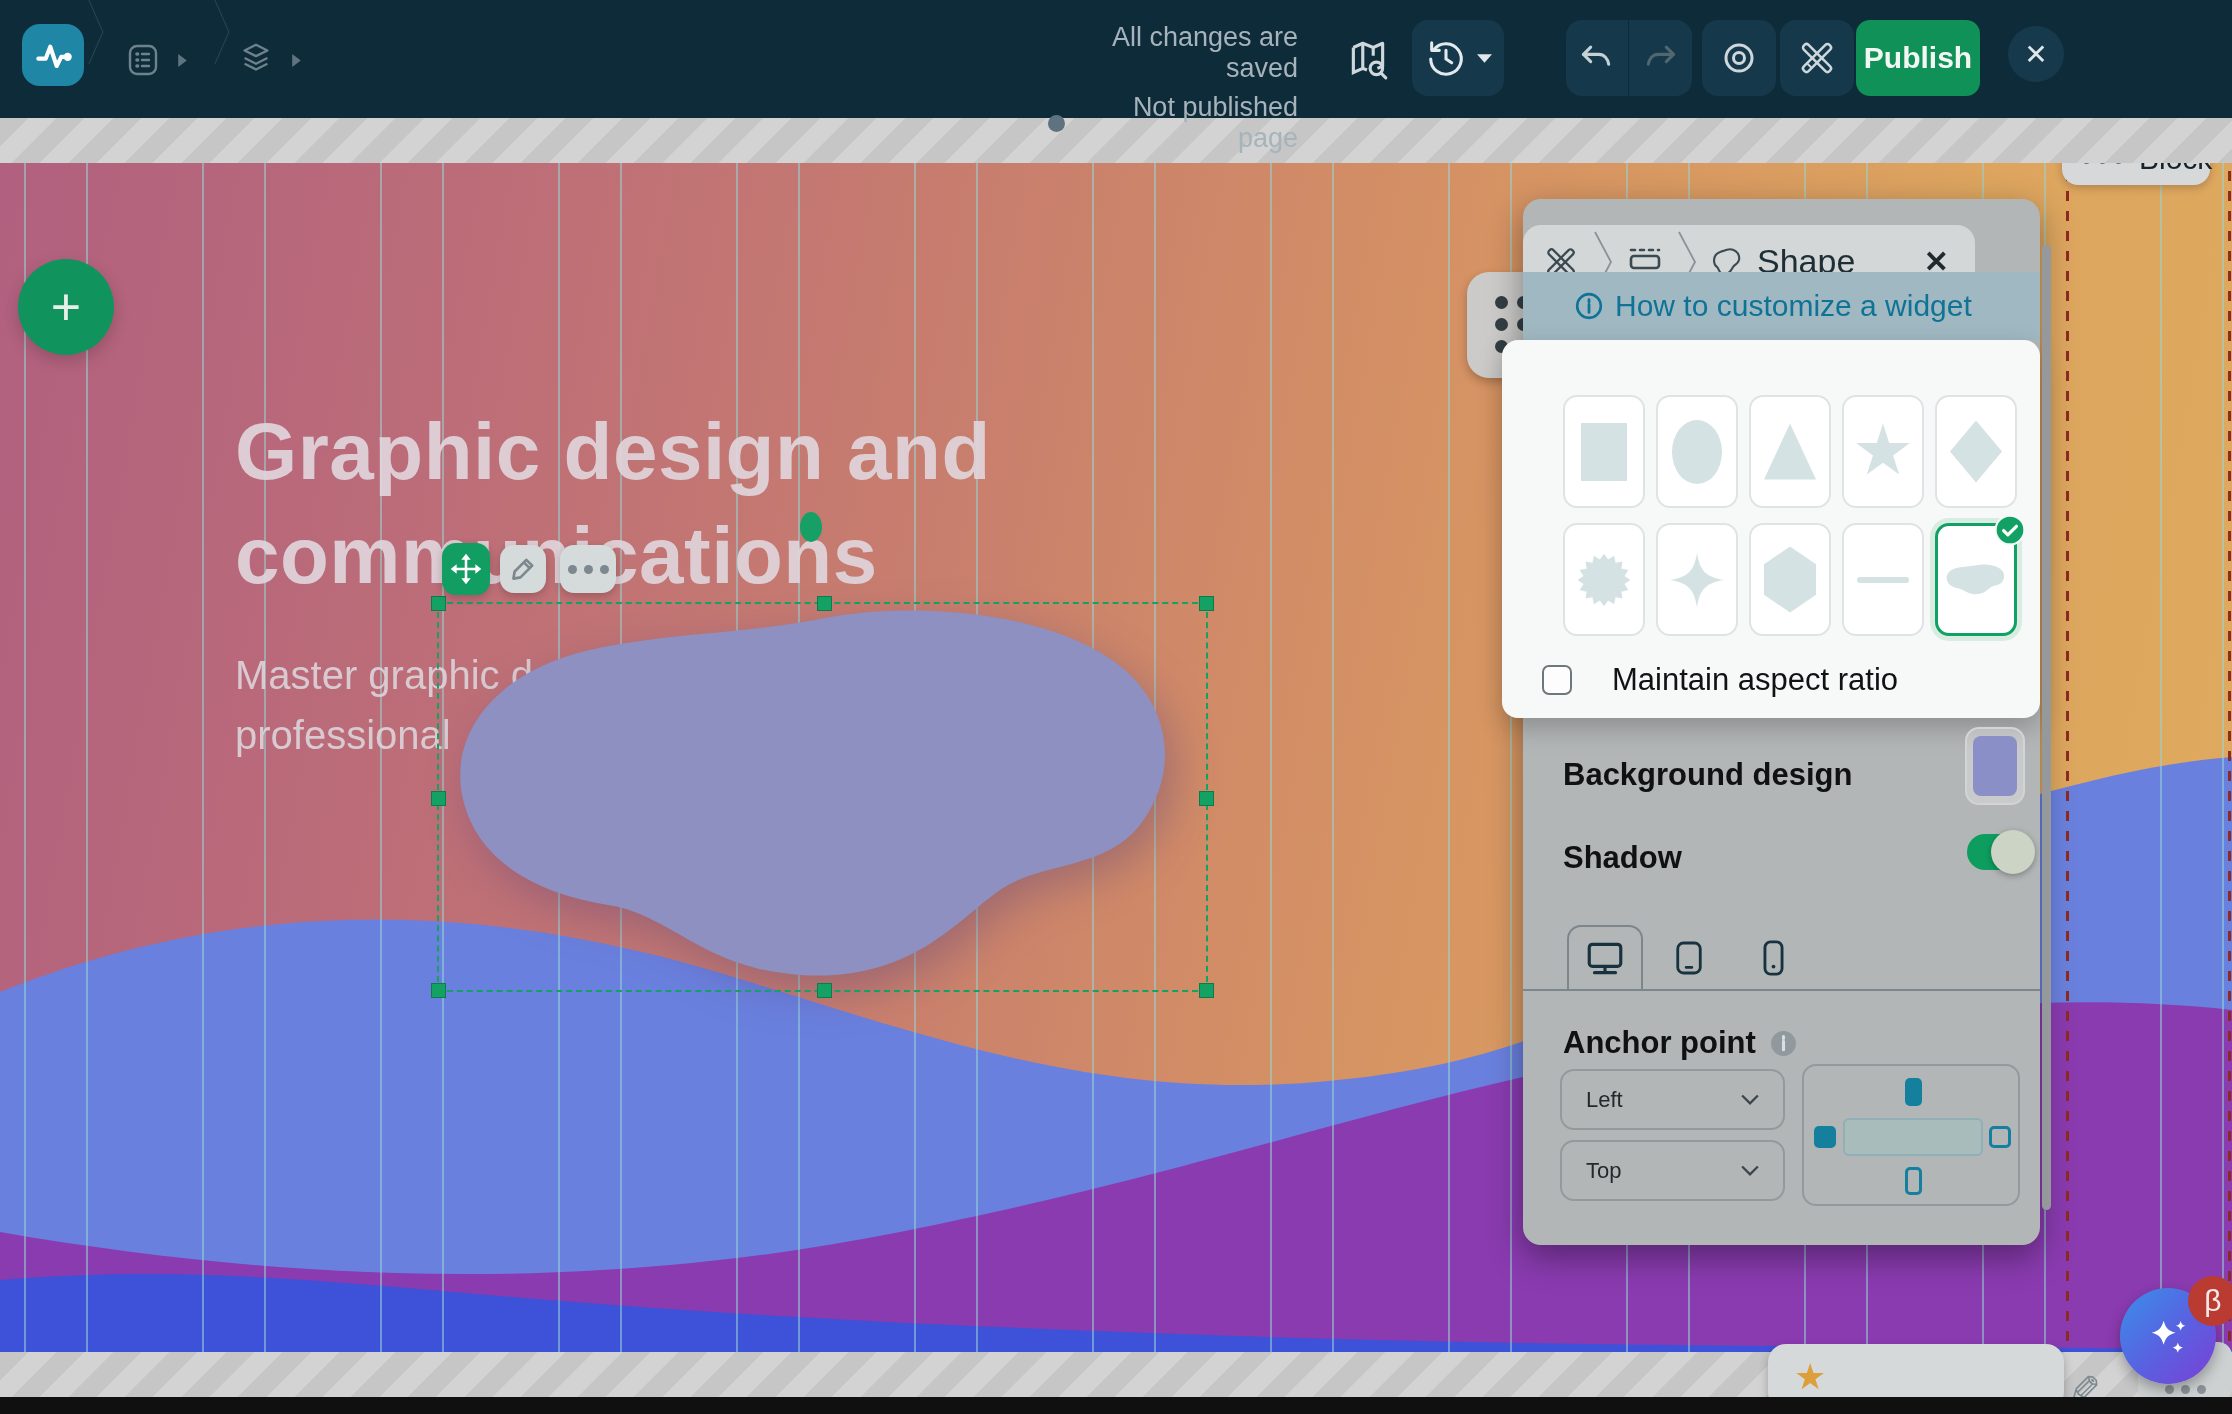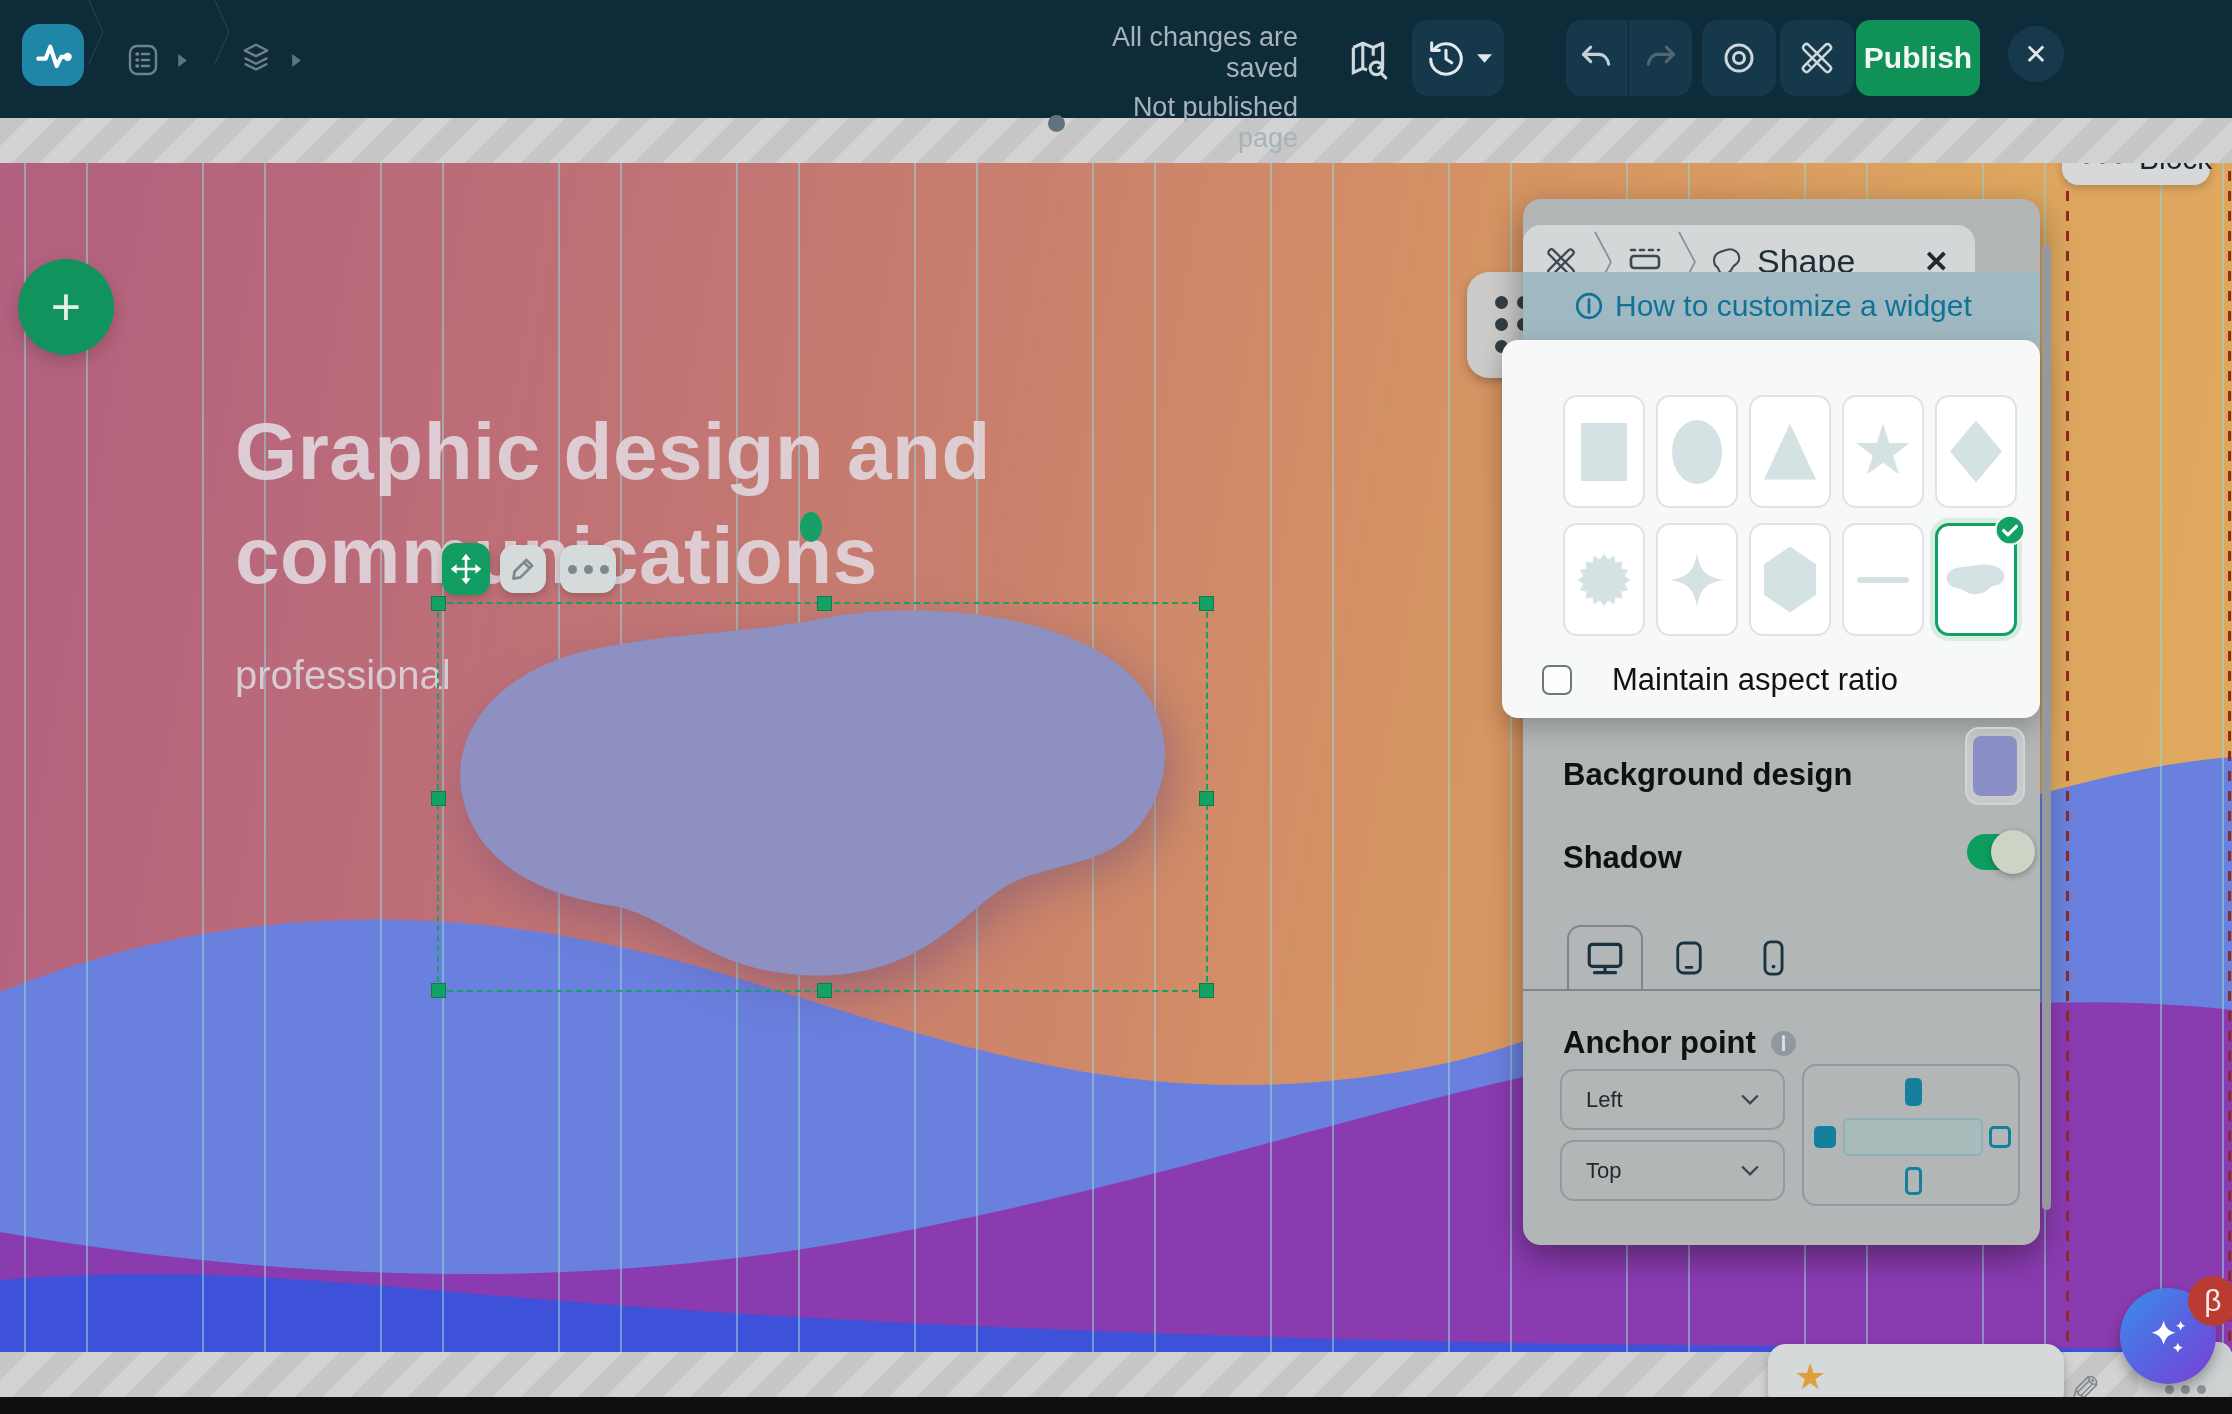--- a/index.html
+++ b/index.html
@@ -138,20 +138,21 @@
       <path d="M0,640 C300,692 600,700 900,640 C1200,580 1350,520 1600,468 C1850,418 2050,398 2232,418 L2232,760 L0,760 Z" fill="#8a3bb0"></path>
       <path d="M0,688 C200,672 350,692 550,708 C800,728 1000,736 1300,746 C1700,757 2000,753 2232,758 L2232,760 L0,760 Z" fill="#3d52d8"></path>
     </svg>
     <div class="abs gridlines"></div>
 
     <div class="abs heading">
       <div>Graphic design and</div>
       <div>communications</div>
     </div>
     <div class="abs subtext">
+      <div>Master graphic d</div>
       <div>professional</div>
     </div>
 
     <svg class="abs" style="left:440px;top:437px;filter:drop-shadow(10px 16px 22px rgba(80,60,120,.35));z-index:19;" width="760" height="400" viewBox="0 0 760 400">
       <path d="M385,18 C470,2 600,10 672,60 C730,100 742,170 700,225 C665,270 600,262 560,290 C515,322 470,382 360,375 C262,368 232,315 168,305 C95,293 35,260 22,195 C10,130 60,70 150,50 C230,32 300,35 385,18 Z" fill="#8e90c1"></path>
     </svg>
 
     <div class="abs sel-box">
       <div class="handle" style="left:-8px;top:-8px;"></div>
       <div class="handle" style="left:378px;top:-8px;"></div>

